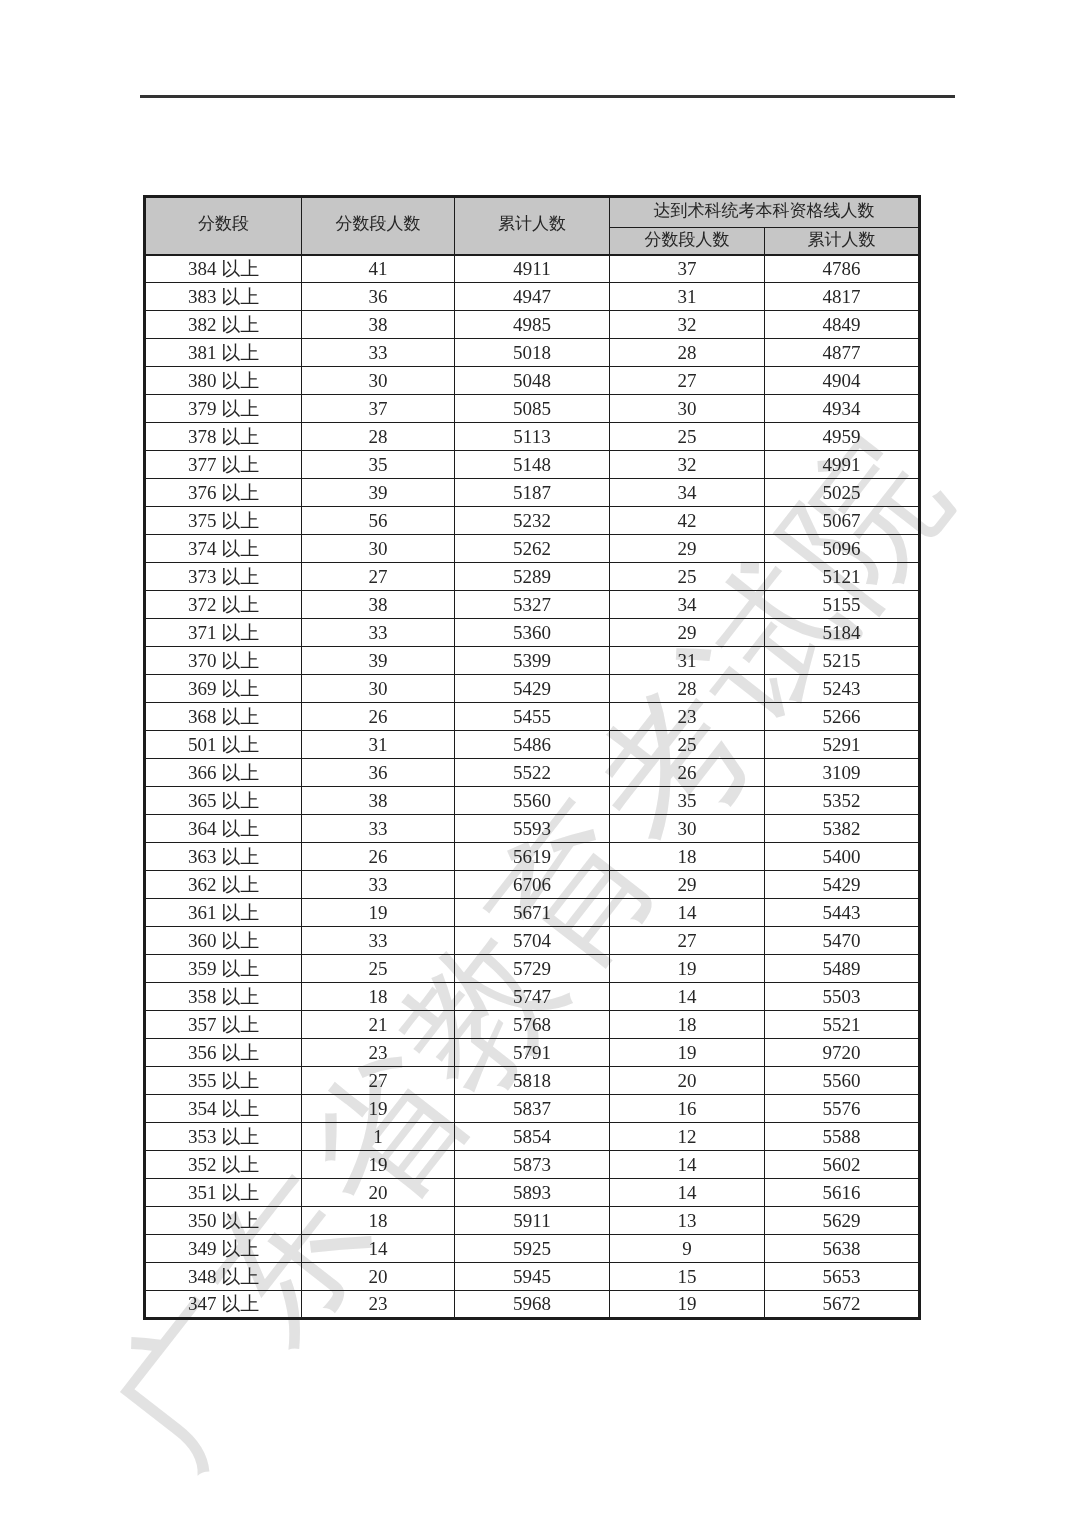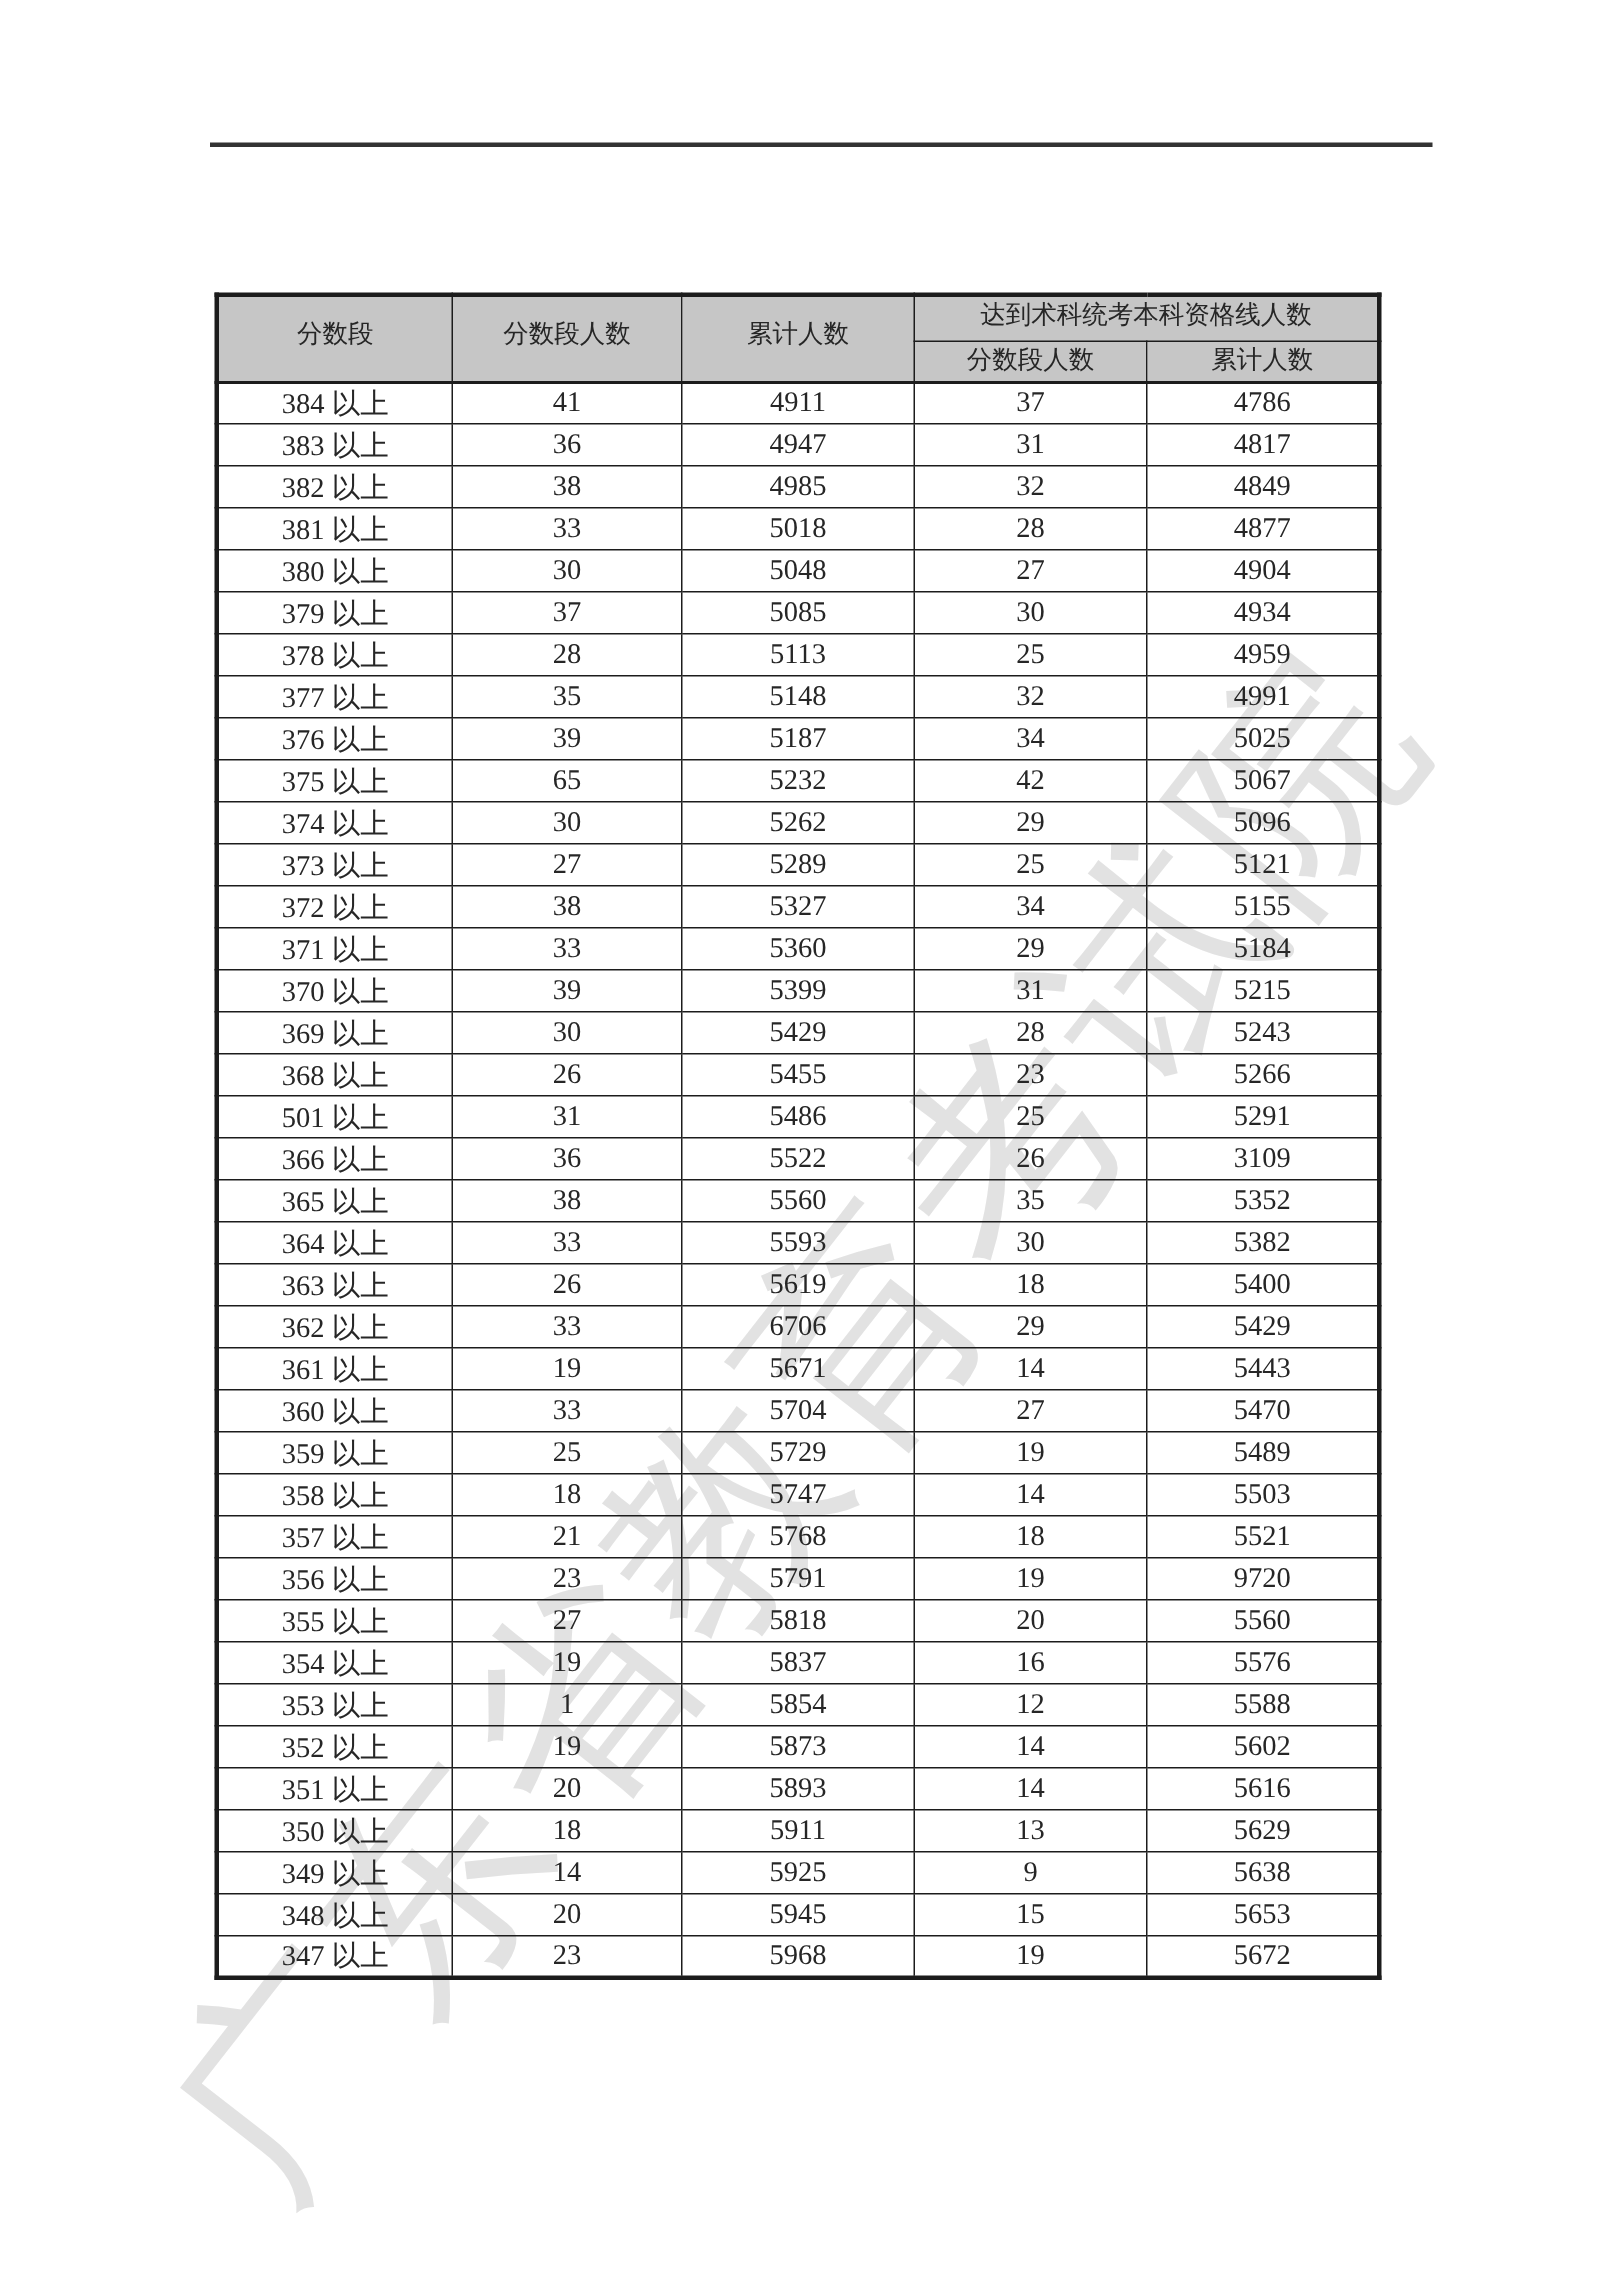--- a/index.html
+++ b/index.html
@@ -164,21 +164,21 @@
         </tr>
         <tr>
           <td>376 以上</td>
           <td>39</td>
           <td>5187</td>
           <td>34</td>
           <td>5025</td>
         </tr>
         <tr>
           <td>375 以上</td>
-          <td>65</td>
+          <td>56</td>
           <td>5232</td>
           <td>42</td>
           <td>5067</td>
         </tr>
         <tr>
           <td>374 以上</td>
           <td>30</td>
           <td>5262</td>
           <td>29</td>
           <td>5096</td>

